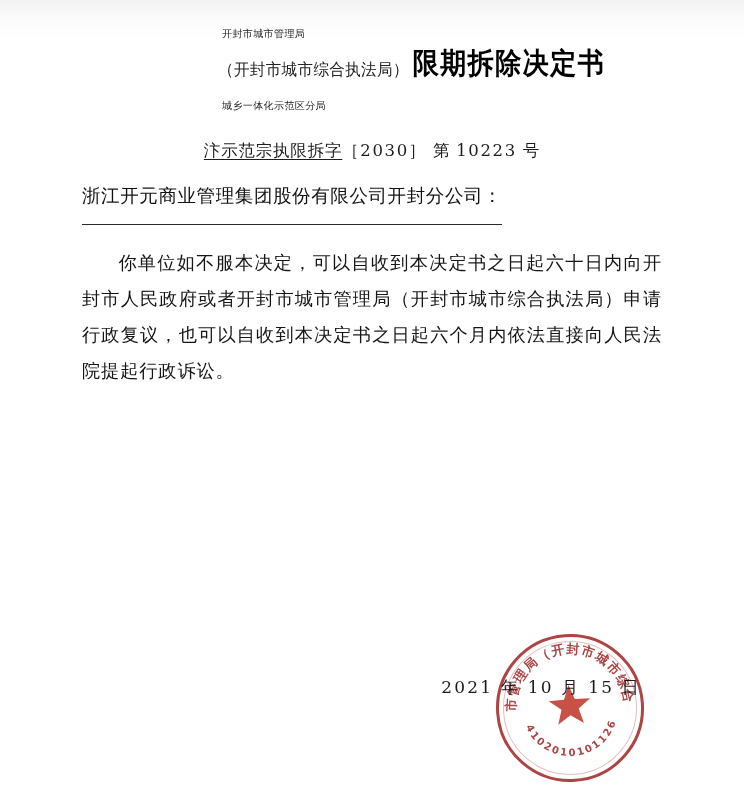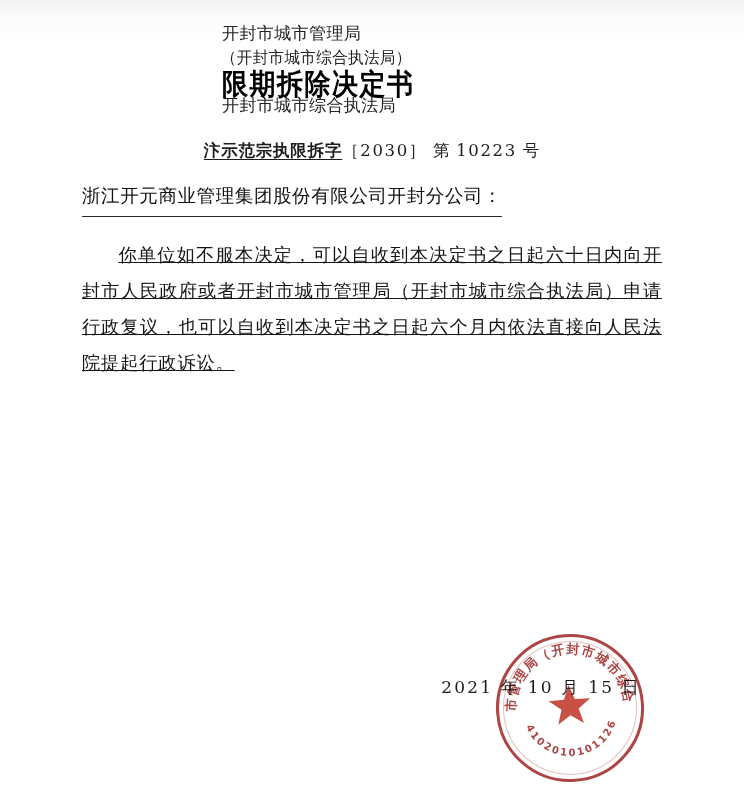--- a/index.html
+++ b/index.html
@@ -24,21 +24,21 @@
 
   
   .header {
     position: absolute;
     left: 218px;
     top: 22px;
     width: 420px;
   }
   .hdr-agency {
     font-family: "DejaVu Serif", "Liberation Serif", serif;
-    font-size: 17px;
+    font-size: 10px;
     letter-spacing: 0.4px;
     color: #222;
     white-space: nowrap;
     transform: scaleY(1.06);
     transform-origin: left bottom;
   }
   .hdr-agency.line2 {
     font-size: 15.5px;
   }
   .hdr-title {
@@ -56,22 +56,21 @@
   .hdr-line1 {
     position: absolute;
     left: 4px;
     top: 0px;
   }
   .hdr-line2wrap {
     position: absolute;
     left: 0px;
     top: 26px;
     display: flex;
-    align-items: center;
-    flex-direction: column;
+    align-items: flex-end;
   }
   .hdr-line3 {
     position: absolute;
     left: 4px;
     top: 72px;
   }
 
   
   .docnum {
     position: absolute;
@@ -81,52 +80,51 @@
     text-align: center;
     font-size: 16.5px;
     letter-spacing: 0.8px;
     color: #1d1d1d;
     white-space: nowrap;
   }
   .docnum .u {
     text-decoration: underline;
     text-underline-offset: 3px;
     text-decoration-thickness: 1px;
-    font-weight: bold;
   }
   .docnum .sp { letter-spacing: 1.6px; }
 
   
   .body-area {
     position: absolute;
     left: 82px;
     top: 182px;
     width: 580px;
   }
   .addressee {
     font-size: 18.5px;
     letter-spacing: 0.6px;
     line-height: 1.5;
     color: #111;
     display: inline-block;
     border-bottom: 1.4px solid #2a2a2a;
-    padding-bottom: 6px;
+    padding-bottom: 14px;
     white-space: nowrap;
   }
   .para {
     font-size: 18.2px;
     line-height: 36px;
     letter-spacing: 0.9px;
     text-align: justify;
     text-justify: inter-ideograph;
     color: #161616;
     margin-top: 16px;
     text-indent: 2em;
   }
-  .para.p2 { margin-top: 20px; text-decoration: underline; }
+  .para.p2 { margin-top: 20px; }
 
   
   .date-line {
     position: absolute;
     left: 9px;
     top: 676px;
     width: 672px;
     text-align: right;
     padding-right: 40px;
     box-sizing: border-box;
@@ -196,21 +194,21 @@
 
   <div class="header">
     <div class="hdr-line1">
       <span class="hdr-agency">开封市城市管理局</span>
     </div>
     <div class="hdr-line2wrap">
       <span class="hdr-agency line2">（开封市城市综合执法局）</span>
       <span class="hdr-title">限期拆除决定书</span>
     </div>
     <div class="hdr-line3">
-      <span class="hdr-agency">开封市城市综合执法局</span>
+      <span class="hdr-agency">城乡一体化示范区分局</span>
     </div>
   </div>
 
   <div class="docnum">
     <span class="u">汴示范宗执限拆字</span><span class="sp">［2030］</span>&nbsp;<span>第</span>&nbsp;<span class="sp">10223</span>&nbsp;<span>号</span>
   </div>
 
   <div class="body-area">
     <div class="addressee">浙江开元商业管理集团股份有限公司开封分公司：</div>
     <div class="para p2">你单位如不服本决定，可以自收到本决定书之日起六十日内向开封市人民政府或者开封市城市管理局（开封市城市综合执法局）申请行政复议，也可以自收到本决定书之日起六个月内依法直接向人民法院提起行政诉讼。</div>

